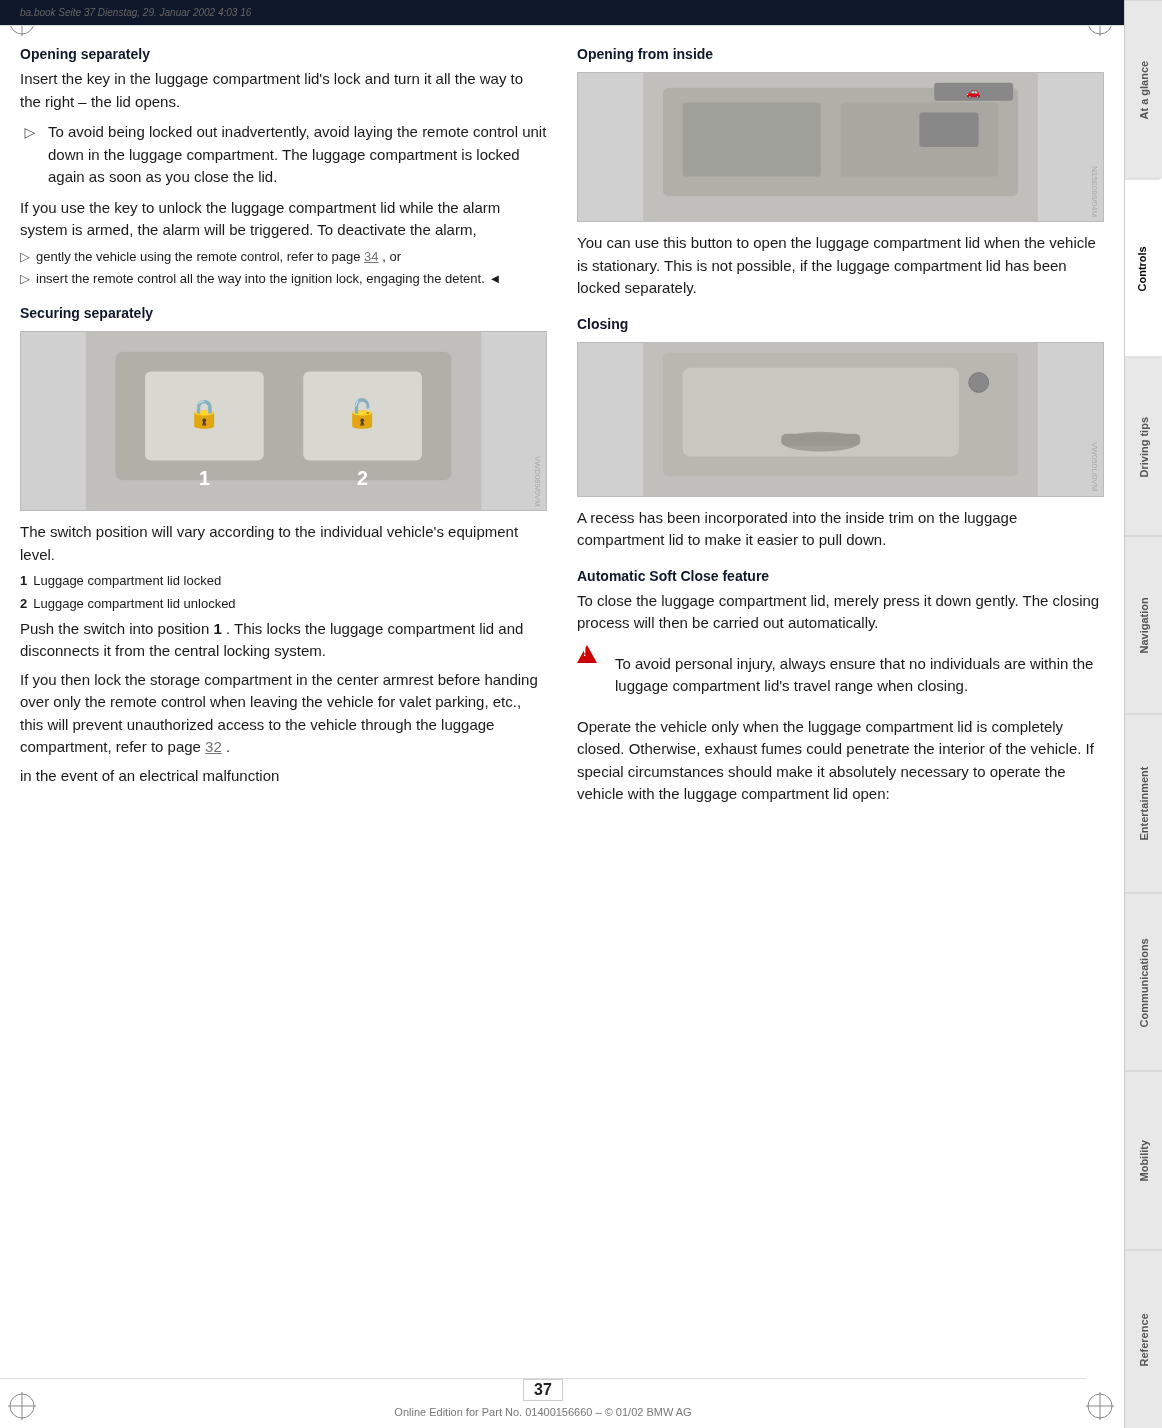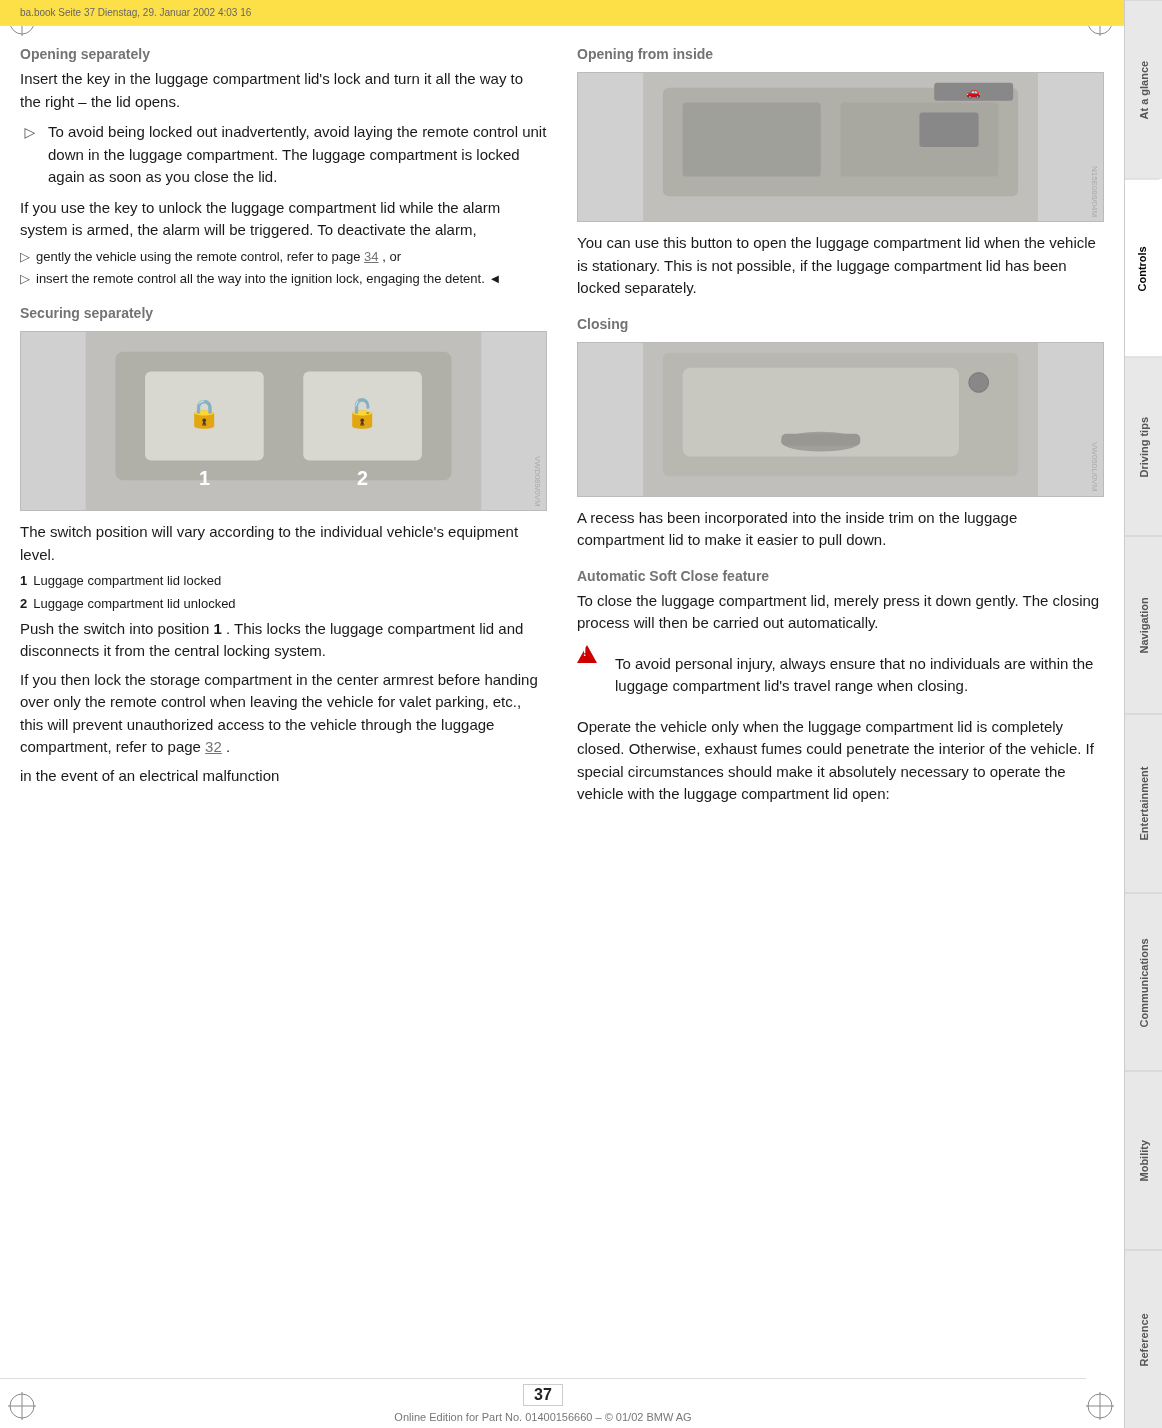--- a/index.html
+++ b/index.html
@@ -53,46 +53,47 @@
       position: absolute;
       left: 0;
       top: 0;
       right: 38px;
       bottom: 0;
       padding: 0;
     }
 
     
     .top-bar {
-      background: #fde047;
+      background: #0f172a;
       border-bottom: 1px solid #ddd;
       padding: 4px 20px;
       font-size: 10px;
       color: #666;
       display: flex;
       align-items: center;
       gap: 10px;
       height: 26px;
+      font-style: italic;
     }
 
     
     .columns {
       display: flex;
       height: calc(100% - 26px - 50px);
       padding: 20px 20px 0 20px;
       gap: 30px;
     }
     .col-left { flex: 1; }
     .col-right { flex: 1; }
 
     
     .section-title {
       font-size: 14px;
       font-weight: bold;
-      color: #737373;
+      color: #0f172a;
       margin-bottom: 6px;
       margin-top: 16px;
     }
     .section-title:first-child { margin-top: 0; }
 
     
     .body-text {
       font-size: 15px;
       line-height: 1.5;
       color: #1a1a1a;
@@ -201,21 +202,21 @@
 
     
     .footer {
       position: absolute;
       bottom: 0;
       left: 0;
       right: 38px;
       height: 50px;
       display: flex;
       align-items: center;
-      justify-content: center;
+      justify-content: flex-start;
       flex-direction: column;
       border-top: 1px solid #ddd;
       font-size: 11px;
       color: #777;
       gap: 3px;
     }
     .page-num {
       font-size: 16px;
       font-weight: bold;
       color: #222;

